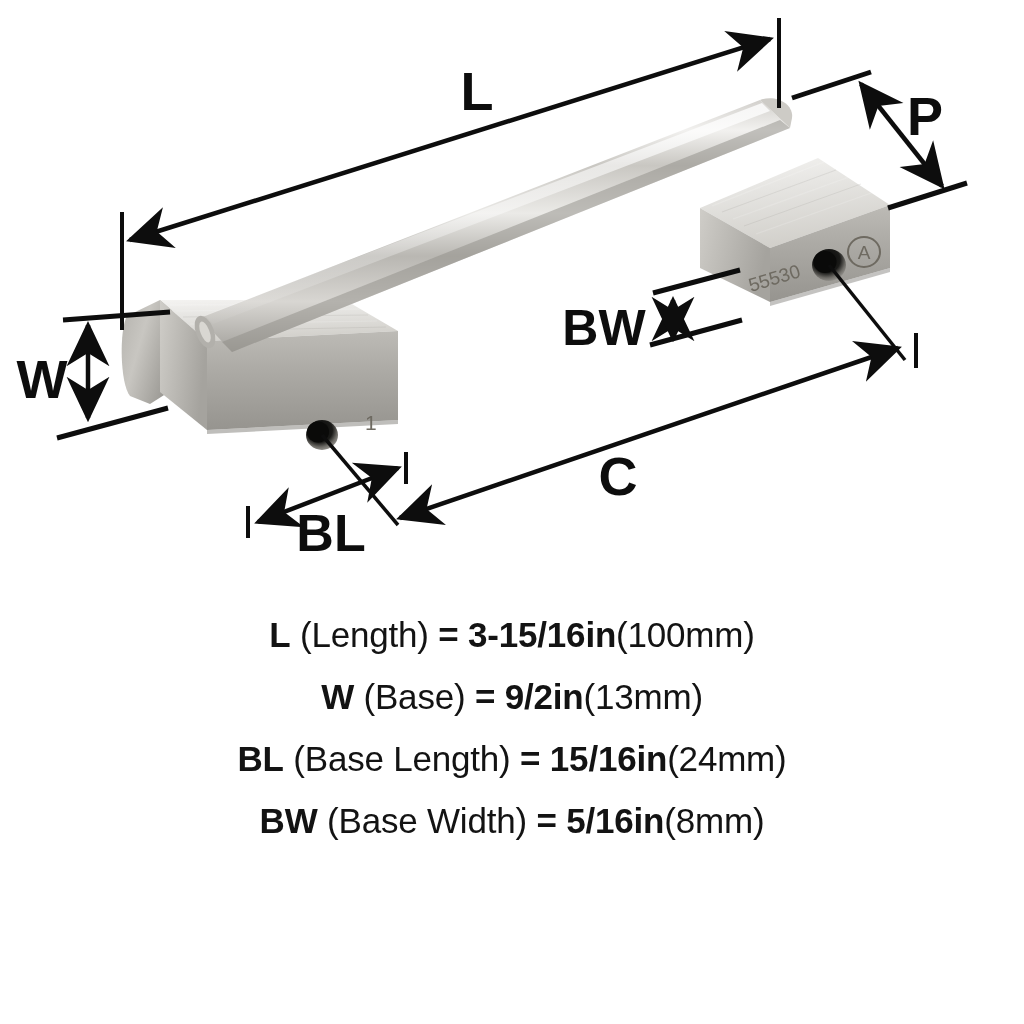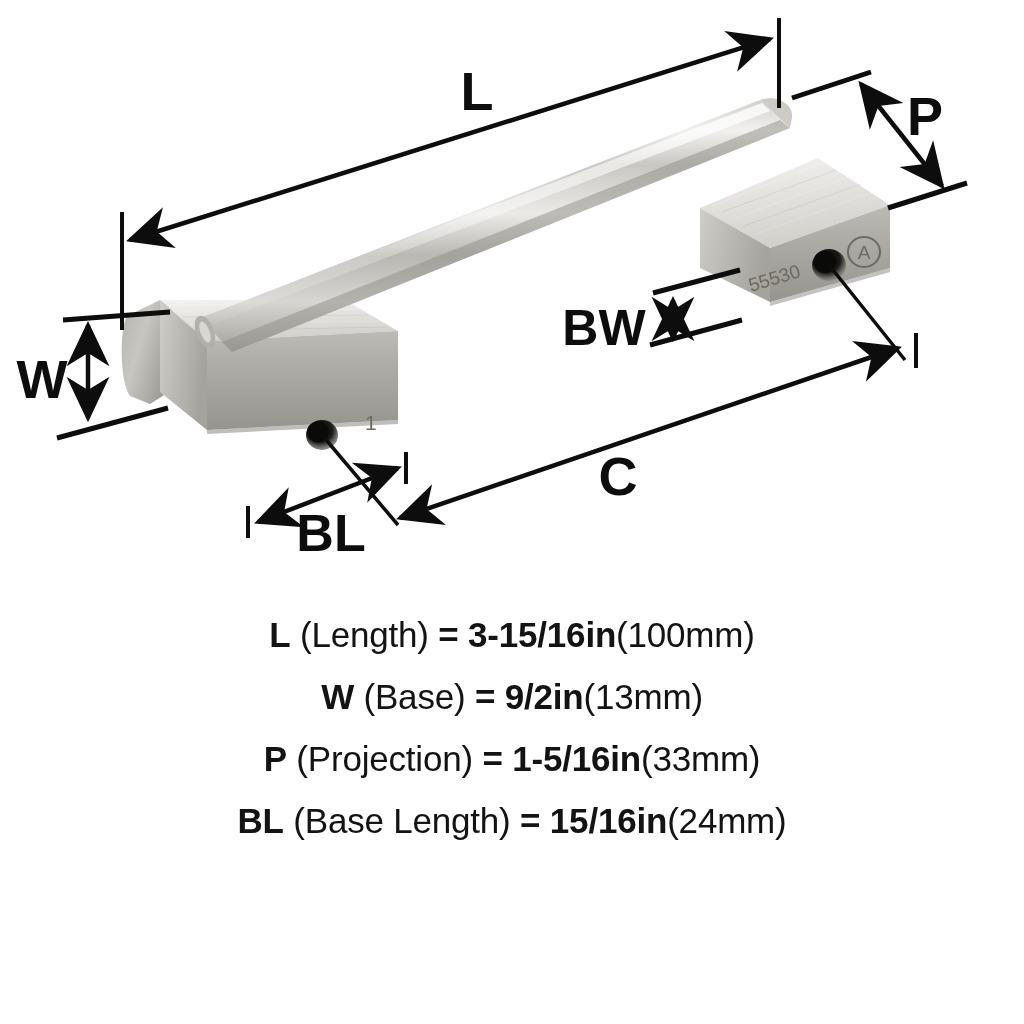--- a/index.html
+++ b/index.html
@@ -278,26 +278,26 @@
       <span class="spec-eq">=</span>
       <span class="spec-imp">3-15/16in</span><span class="spec-met">(100mm)</span>
     </div>
     <div class="spec-line">
       <span class="spec-key">W</span>
       <span class="spec-name">(Base)</span>
       <span class="spec-eq">=</span>
       <span class="spec-imp">9/2in</span><span class="spec-met">(13mm)</span>
     </div>
     <div class="spec-line">
-      <span class="spec-key">P</span>
-      <span class="spec-name">(Projection)</span>
-      <span class="spec-eq">=</span>
-      <span class="spec-imp">1-5/16in</span><span class="spec-met">(33mm)</span>
-    </div>
-    <div class="spec-line">
       <span class="spec-key">BL</span>
       <span class="spec-name">(Base Length)</span>
       <span class="spec-eq">=</span>
       <span class="spec-imp">15/16in</span><span class="spec-met">(24mm)</span>
     </div>
+    <div class="spec-line">
+      <span class="spec-key">BW</span>
+      <span class="spec-name">(Base Width)</span>
+      <span class="spec-eq">=</span>
+      <span class="spec-imp">5/16in</span><span class="spec-met">(8mm)</span>
+    </div>
   </div>
 
 </div>
 
 </body></html>

